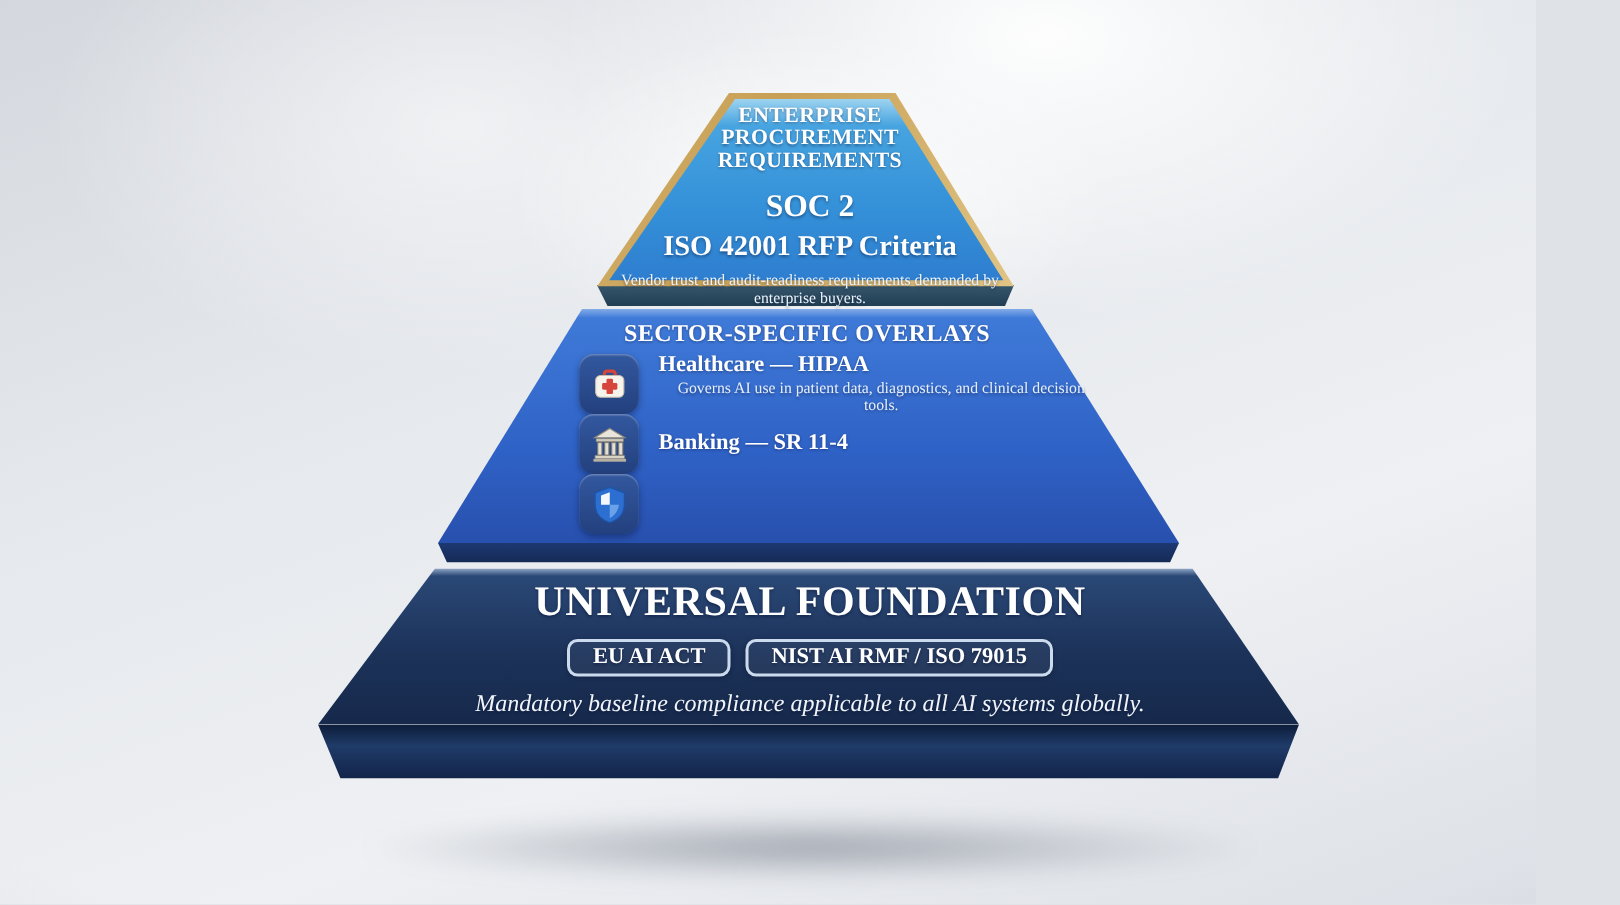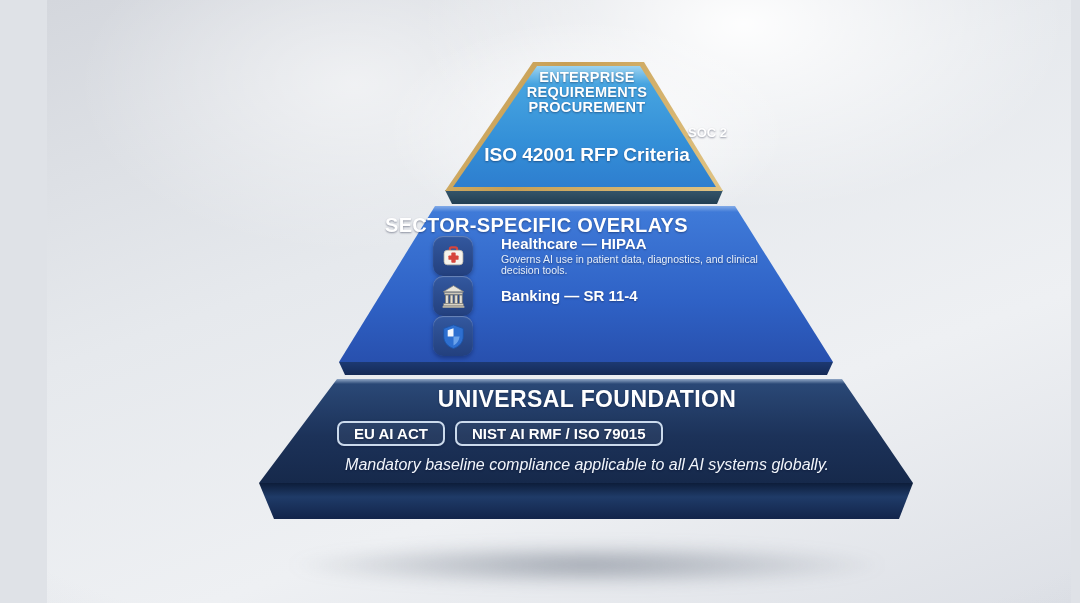--- a/index.html
+++ b/index.html
@@ -1,24 +1,23 @@
 <!DOCTYPE html>
 <html><head>
 <meta charset="utf-8">
 <style>
   html,body { margin:0; padding:0; background:#dfe2e7; }
   .stage {
     position:relative; width:1024px; height:603px; overflow:hidden;
-    font-family:Liberation Sans, sans-serif; color:#fff;
+    font-family:Liberation Serif, serif; color:#fff;
     background:
       radial-gradient(ellipse 520px 300px at 68% 4%, rgba(255,255,255,.95), rgba(255,255,255,0) 62%),
       radial-gradient(ellipse 460px 280px at 30% 14%, rgba(255,255,255,.55), rgba(255,255,255,0) 60%),
       radial-gradient(ellipse 140% 125% at 50% 42%, rgba(255,255,255,0) 55%, rgba(140,148,162,.38) 100%),
       linear-gradient(160deg, #d4d7dd 0%, #e6e9ed 38%, #eef0f3 68%, #dde0e6 100%);
-    margin-left: 47px;
   }
   .layer { position:absolute; inset:0; }
   .apex-glow {
     position:absolute; left:340px; top:20px; width:400px; height:220px;
     background:radial-gradient(closest-side, rgba(255,255,255,.85), rgba(255,255,255,0));
   }
   .floor-shadow {
     position:absolute; left:240px; top:543px; width:600px; height:44px; border-radius:50%;
     background:radial-gradient(closest-side, rgba(88,98,114,.5), rgba(88,98,114,0));
     filter:blur(7px);
@@ -39,42 +38,42 @@
   .t3-face { clip-path:polygon(290px 379px,795px 379px,866px 483px,212px 483px);
     background:linear-gradient(180deg,#90a7c6 379px,#2a4876 384px,#1c3259 436px,#16294b 483px); }
   .t3-slab { clip-path:polygon(212px 483px,866px 483px,852px 519px,227px 519px);
     background:linear-gradient(180deg,#0d1d3a 483px,#1f3b68 497px,#12244a 519px); }
 
   .txt-shadow { text-shadow:0 1px 2px rgba(0,10,40,.4); }
 
   
   .t1-content { position:absolute; left:400px; top:70px; width:280px; text-align:center; }
   .t1-title { font-size:14.5px; font-weight:bold; line-height:1.03; letter-spacing:.3px; }
-  .t1-soc { font-size:13px; font-weight:bold; margin-top:10px;text-align:right; }
+  .t1-soc { font-size:21px; font-weight:bold; margin-top:10px; }
   .t1-iso { font-size:19px; font-weight:bold; margin-top:4px; }
   .t1-desc { font-size:10.5px; margin:6px auto 0; width:252px; line-height:1.2; color:#eaf4fd; }
 
   
-  .t2-heading { position:absolute; left:338px; top:214px; width:400px; 
-    font-size:20px; font-weight:bold; letter-spacing:.3px; }
+  .t2-heading { position:absolute; left:338px; top:214px; width:400px; text-align:center;
+    font-size:16px; font-weight:bold; letter-spacing:.3px; }
   .t2-rows { position:absolute; left:386px; top:236px; width:350px; }
-  .sector-row { display:flex; align-items:center; gap:28px; height:40px; }
+  .sector-row { display:flex; align-items:center; gap:13px; height:40px; }
   .icon-tile { flex:0 0 auto; width:40px; height:40px; border-radius:10px;
     background:linear-gradient(180deg,#33589f,#23407e);
     box-shadow:inset 0 1px 1px rgba(255,255,255,.28), 0 2px 4px rgba(0,10,40,.35);
     display:flex; align-items:center; justify-content:center; }
   .icon-tile svg { width:29px; height:29px; }
   .row-text { line-height:1.05; }
   .row-title { font-size:15px; font-weight:bold; }
-  .row-desc { font-size:10.5px; color:#e6effb; margin-top:2px; }
+  .row-desc { font-size:10.5px; color:#e6effb; margin-top:2px;text-align:center; }
 
   
   .t3-content { position:absolute; left:290px; top:386px; width:500px; text-align:center; }
-  .t3-title { font-size:23px; font-weight:bold; letter-spacing:.4px; }
-  .t3-badges { display:flex; gap:10px; margin-top:8px; }
+  .t3-title { font-size:28px; font-weight:bold; letter-spacing:.4px; }
+  .t3-badges { display:flex; justify-content:center; gap:10px; margin-top:8px; }
   .badge { border:2px solid rgba(222,236,252,.9); border-radius:7px; padding:2px 15px;
     font-size:15px; font-weight:bold; background:rgba(255,255,255,.05);
     box-shadow:0 1px 3px rgba(0,10,40,.3); }
   .t3-note { font-style:italic; font-size:16px; margin-top:10px; color:#f1f5fb; }
 </style>
 </head>
 <body>
 
 <div class="stage">
 
@@ -87,25 +86,26 @@
   <div class="layer t2-bevel"></div>
   <div class="layer t2-face"></div>
 
   <div class="layer t1-bevel"></div>
   <div class="layer t1-gold"></div>
   <div class="layer t1-face"></div>
 
   <div class="t1-content txt-shadow">
     <div class="t1-title">
       <div>ENTERPRISE</div>
+      <div>PROCUREMENT</div>
       <div>REQUIREMENTS</div>
-      <div>PROCUREMENT</div>
     </div>
     <div class="t1-soc">SOC 2</div>
     <div class="t1-iso">ISO 42001 RFP Criteria</div>
+    <div class="t1-desc">Vendor trust and audit-readiness requirements demanded by enterprise buyers.</div>
   </div>
 
   <div class="t2-heading txt-shadow">SECTOR-SPECIFIC OVERLAYS</div>
 
   <div class="t2-rows">
 
     <div class="sector-row">
       <div class="icon-tile">
         <svg viewBox="0 0 40 40" aria-hidden="true">
           <path d="M15 13 v-3 a2.6 2.6 0 0 1 2.6-2.6 h4.8 a2.6 2.6 0 0 1 2.6 2.6 v3" fill="none" stroke="#d6453c" stroke-width="3"></path>

